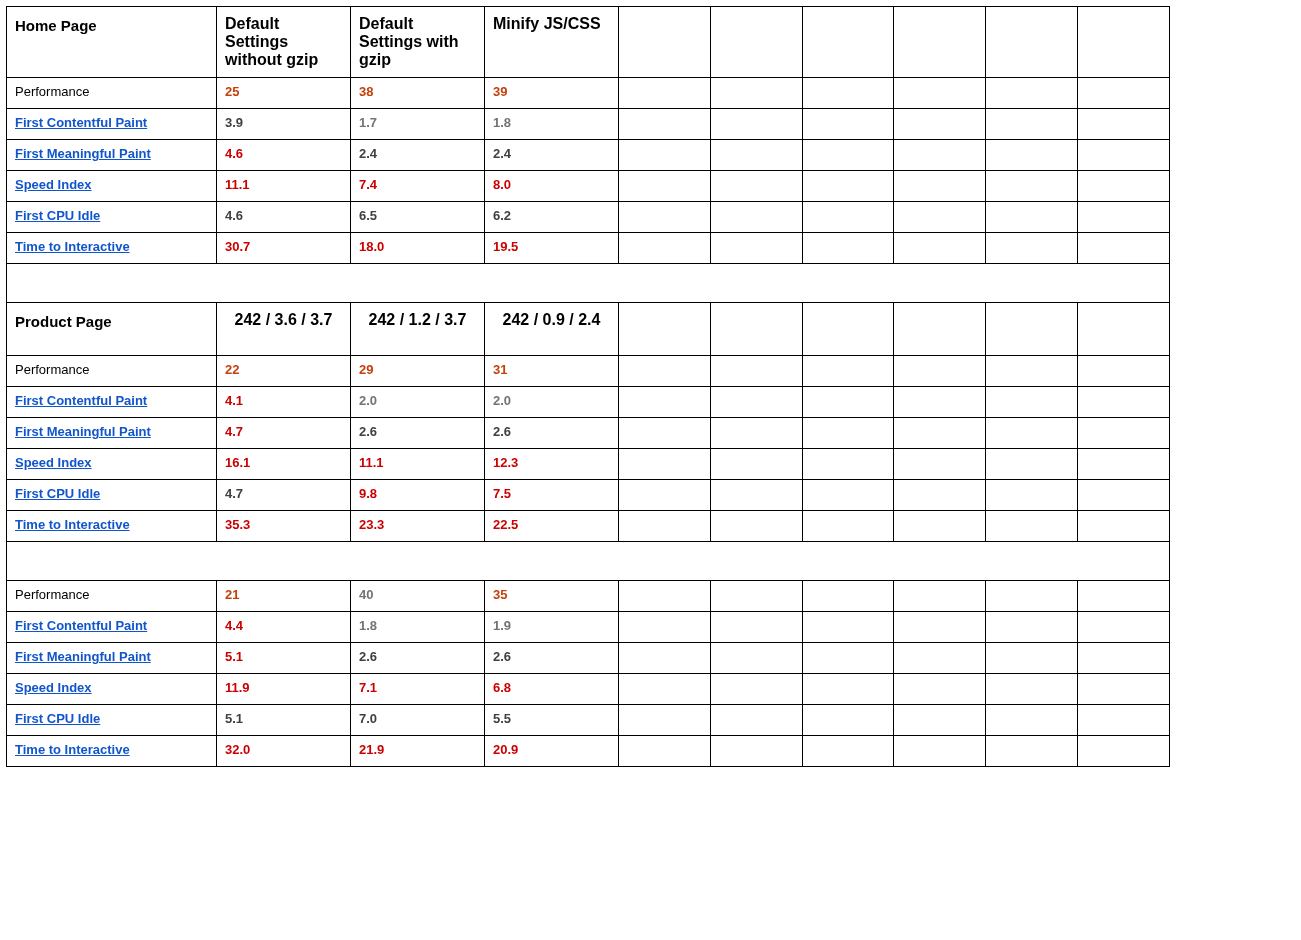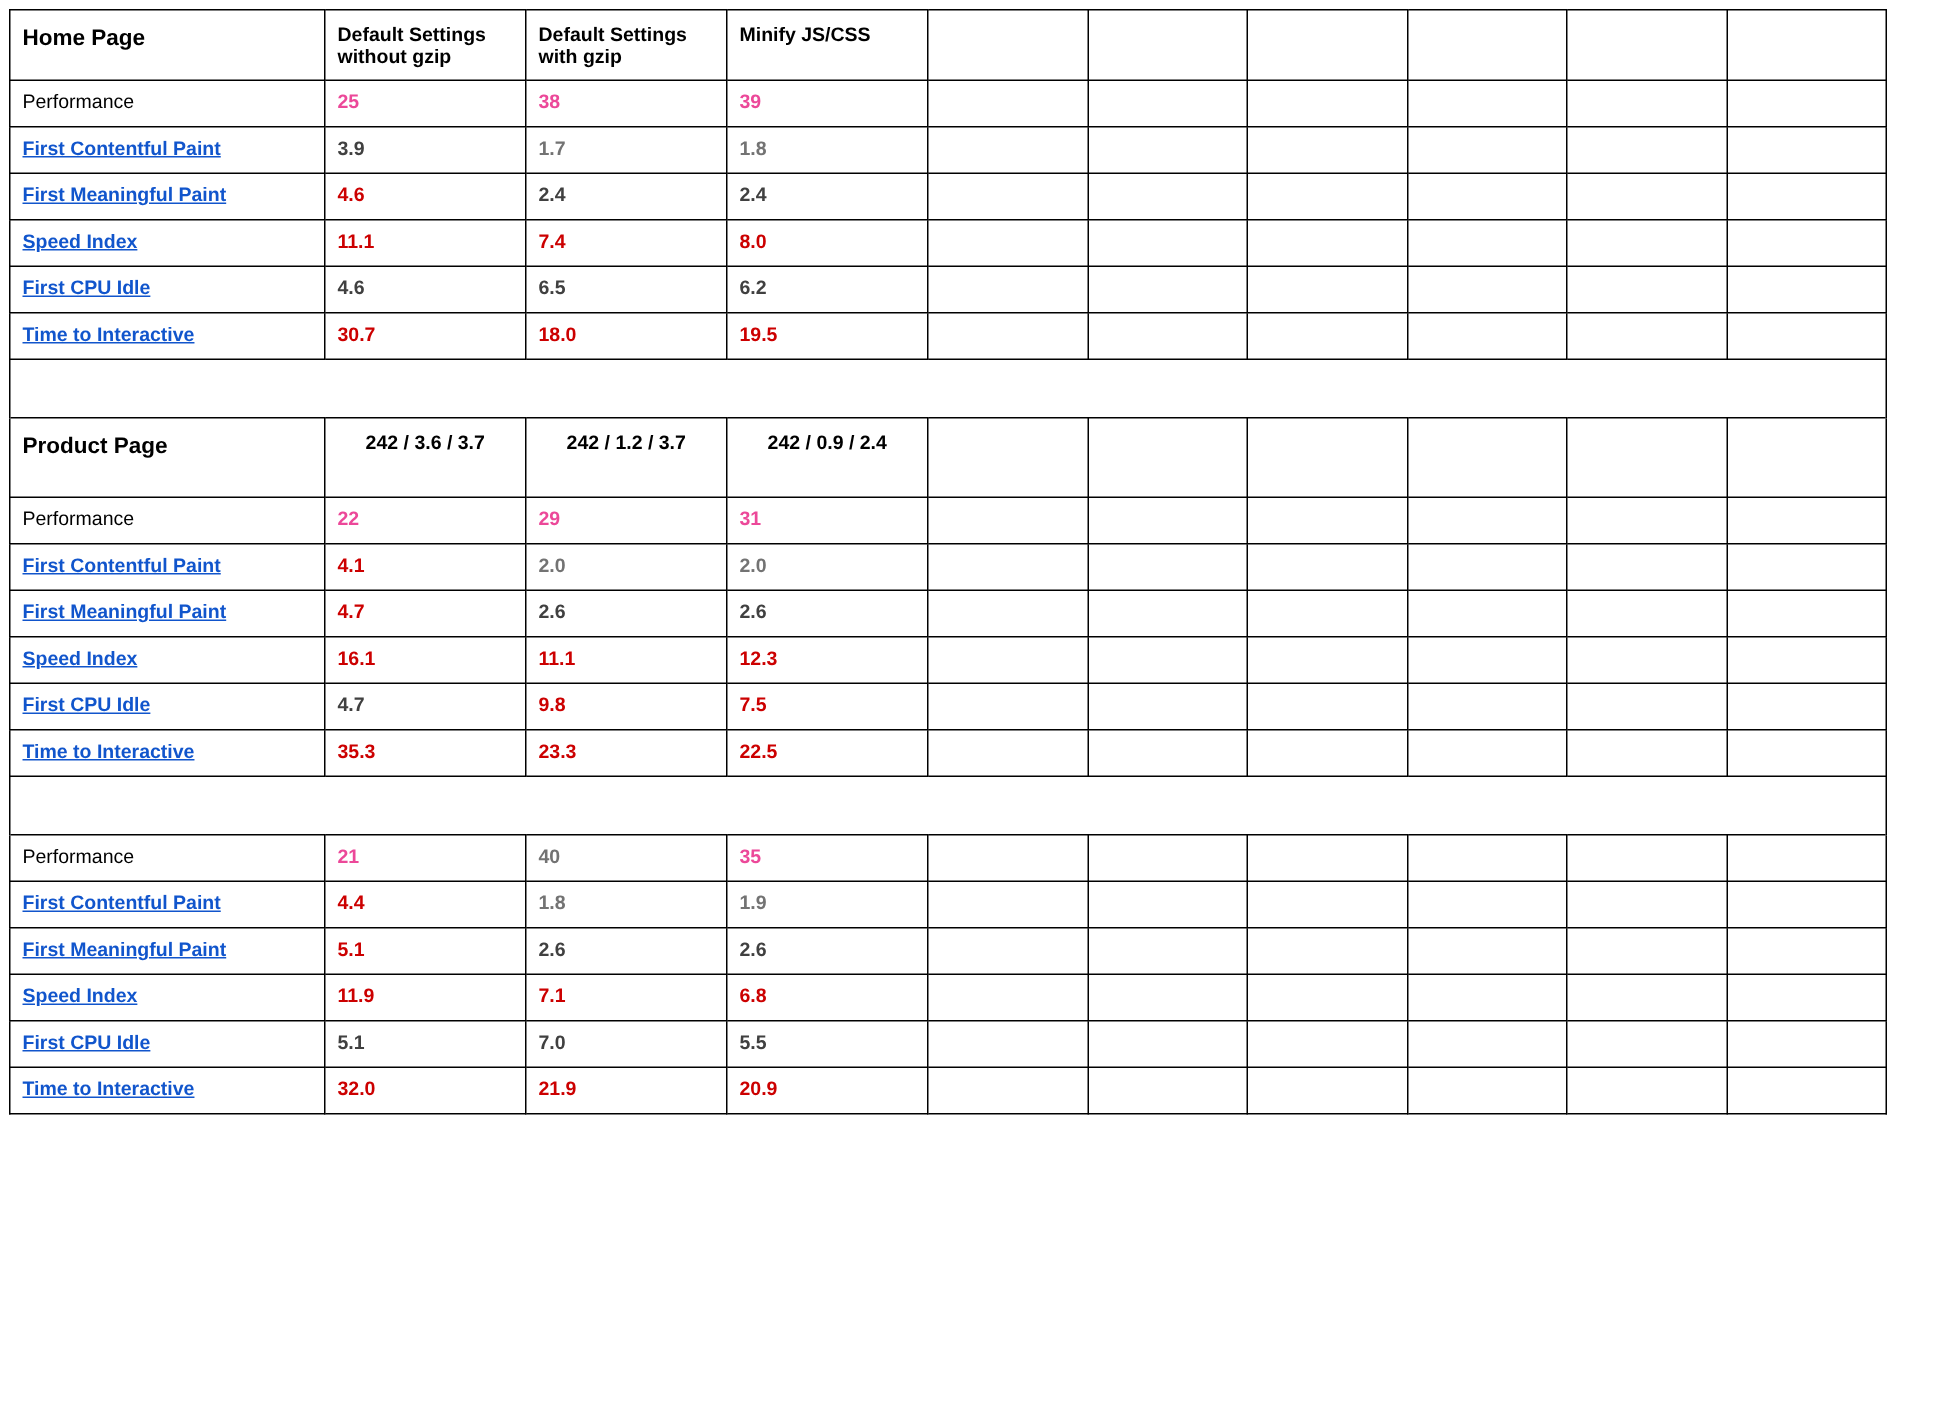--- a/index.html
+++ b/index.html
@@ -5,54 +5,54 @@
   body {
     margin: 0;
     padding: 6px;
     font-family: Arial, Helvetica, sans-serif;
     font-size: 13px;
     background: #fff;
     color: #000;
   }
   table {
     border-collapse: collapse;
-    width: 1252px;
+    width: 1164px;
     table-layout: fixed;
   }
   td, th {
     border: 1px solid #000;
     padding: 6px 8px;
     text-align: left;
     vertical-align: top;
     height: 18px;
     overflow: hidden;
   }
   .section-title {
     font-weight: bold;
     font-size: 15px;
     padding-top: 10px;
     padding-bottom: 10px;
   }
   .col-header {
     font-weight: bold;
-    font-size: 13px;
+    font-size: 16px;
     padding-top: 8px;
     padding-bottom: 8px;
   }
   .bold { font-weight: bold; }
   .link {
     color: #1155cc;
     text-decoration: underline;
     font-weight: bold;
     cursor: pointer;
   }
   .c-red    { color: #cc0000; font-weight: bold; }
   .c-orange { color: #404040; font-weight: bold; }
   .c-green  { color: #737373; font-weight: bold; }
-  .c-black  { color: #ec4899;    font-weight: bold; }
+  .c-black  { color: #c2410c;    font-weight: bold; }
   .spacer-row td {
     border-left: 1px solid #000;
     border-right: 1px solid #000;
     border-top: 1px solid #000;
     border-bottom: none;
     height: 26px;
   }
   .tall { height: 36px; text-align: center; }
 </style>
 </head>

